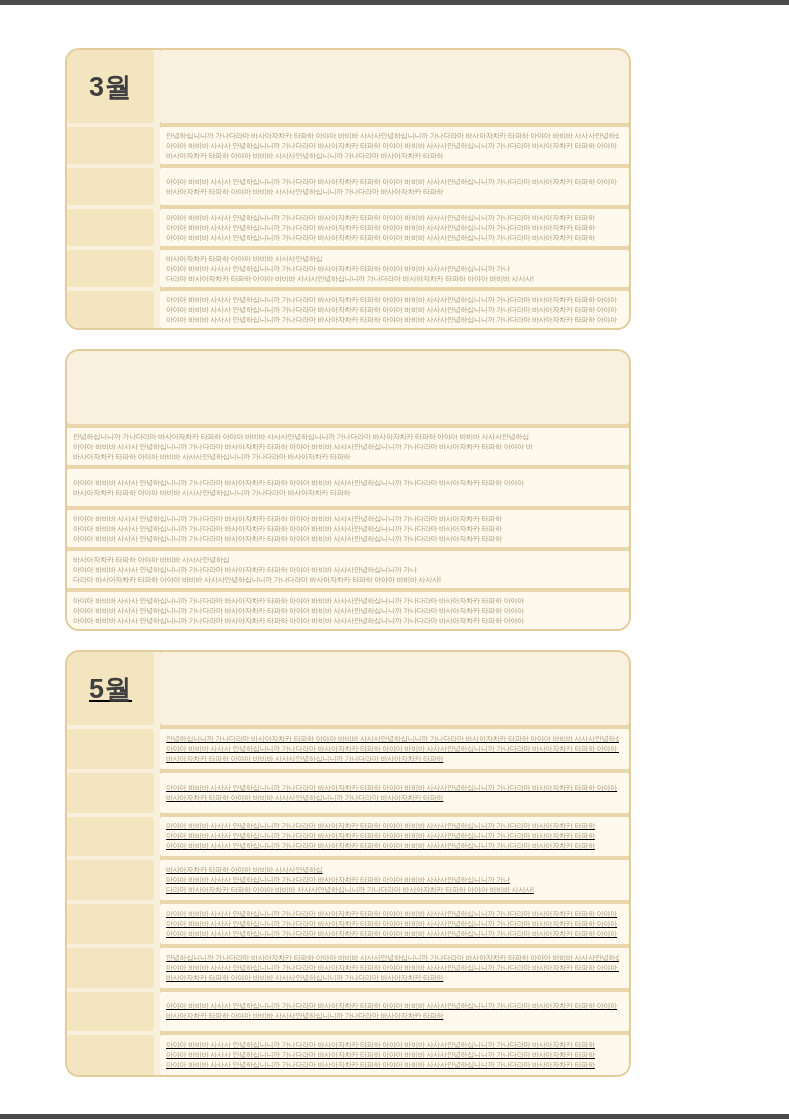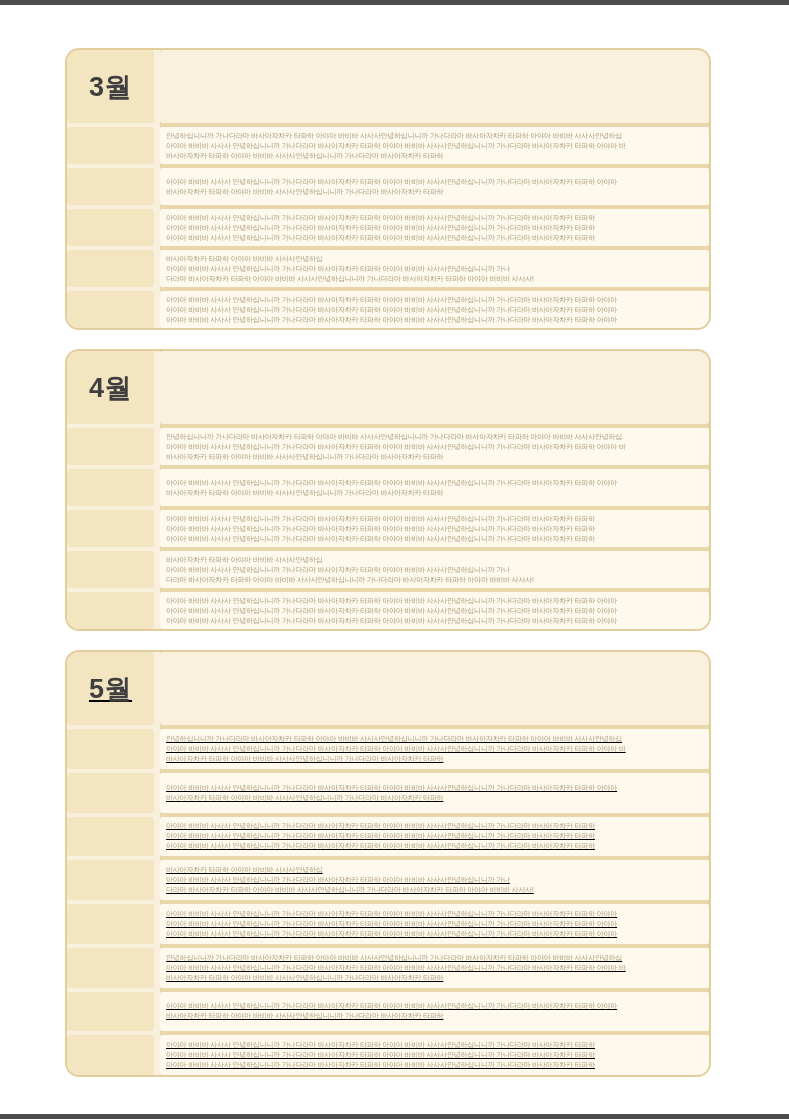--- a/index.html
+++ b/index.html
@@ -22,21 +22,21 @@
     height: 5px;
     background: #4c4c4c;
   }
   .edge-bar.top { top: 0; }
   .edge-bar.bottom { bottom: 0; }
 
   #cards-root {
     position: absolute;
     top: 48px;
     left: 65px;
-    width: 646px;
+    width: 566px;
     display: flex;
     flex-direction: column;
     gap: 19px;
   }
   .card {
     box-sizing: border-box;
     border: 2px solid #e3cd9d;
     border-radius: 14px;
     background: #f8f0dc;
     display: flex;
@@ -147,30 +147,20 @@
             <div class="text-line">다라마 바사아자차카 타파하 아야아 바비바 사사사안녕하십니니까 가나다라마 바사아자차카 타파하 아야아 바비바 사사사!</div>
           </div>
           <div class="cell-content">
             <div class="text-line">아야아 바비바 사사사 안녕하십니니까 가나다라마 바사아자차카 타파하 아야아 바비바 사사사안녕하십니니까 가나다라마 바사아자차카 타파하 아야아</div>
             <div class="text-line">아야아 바비바 사사사 안녕하십니니까 가나다라마 바사아자차카 타파하 아야아 바비바 사사사안녕하십니니까 가나다라마 바사아자차카 타파하 아야아</div>
             <div class="text-line">아야아 바비바 사사사 안녕하십니니까 가나다라마 바사아자차카 타파하 아야아 바비바 사사사안녕하십니니까 가나다라마 바사아자차카 타파하 아야아</div>
           </div>
         </div>
   </div>
       <div class="card h-small">
-    <div class="col-left">
-      <div class="cell-month">
-        <span class="month-label">4월</span>
-      </div>
-    <div class="cell-rowlabel"></div>
-          <div class="cell-rowlabel"></div>
-          <div class="cell-rowlabel"></div>
-          <div class="cell-rowlabel"></div>
-          <div class="cell-rowlabel"></div>
-        </div>
     <div class="col-right">
       <div class="cell-head"></div>
     <div class="cell-content">
             <div class="text-line">안녕하십니니까 가나다라마 바사아자차카 타파하 아야아 바비바 사사사안녕하십니니까 가나다라마 바사아자차카 타파하 아야아 바비바 사사사안녕하십</div>
             <div class="text-line">아야아 바비바 사사사 안녕하십니니까 가나다라마 바사아자차카 타파하 아야아 바비바 사사사안녕하십니니까 가나다라마 바사아자차카 타파하 아야아 바</div>
             <div class="text-line">바사아자차카 타파하 아야아 바비바 사사사안녕하십니니까 가나다라마 바사아자차카 타파하</div>
           </div>
           <div class="cell-content">
             <div class="text-line">아야아 바비바 사사사 안녕하십니니까 가나다라마 바사아자차카 타파하 아야아 바비바 사사사안녕하십니니까 가나다라마 바사아자차카 타파하 아야아</div>
             <div class="text-line">바사아자차카 타파하 아야아 바비바 사사사안녕하십니니까 가나다라마 바사아자차카 타파하</div>

